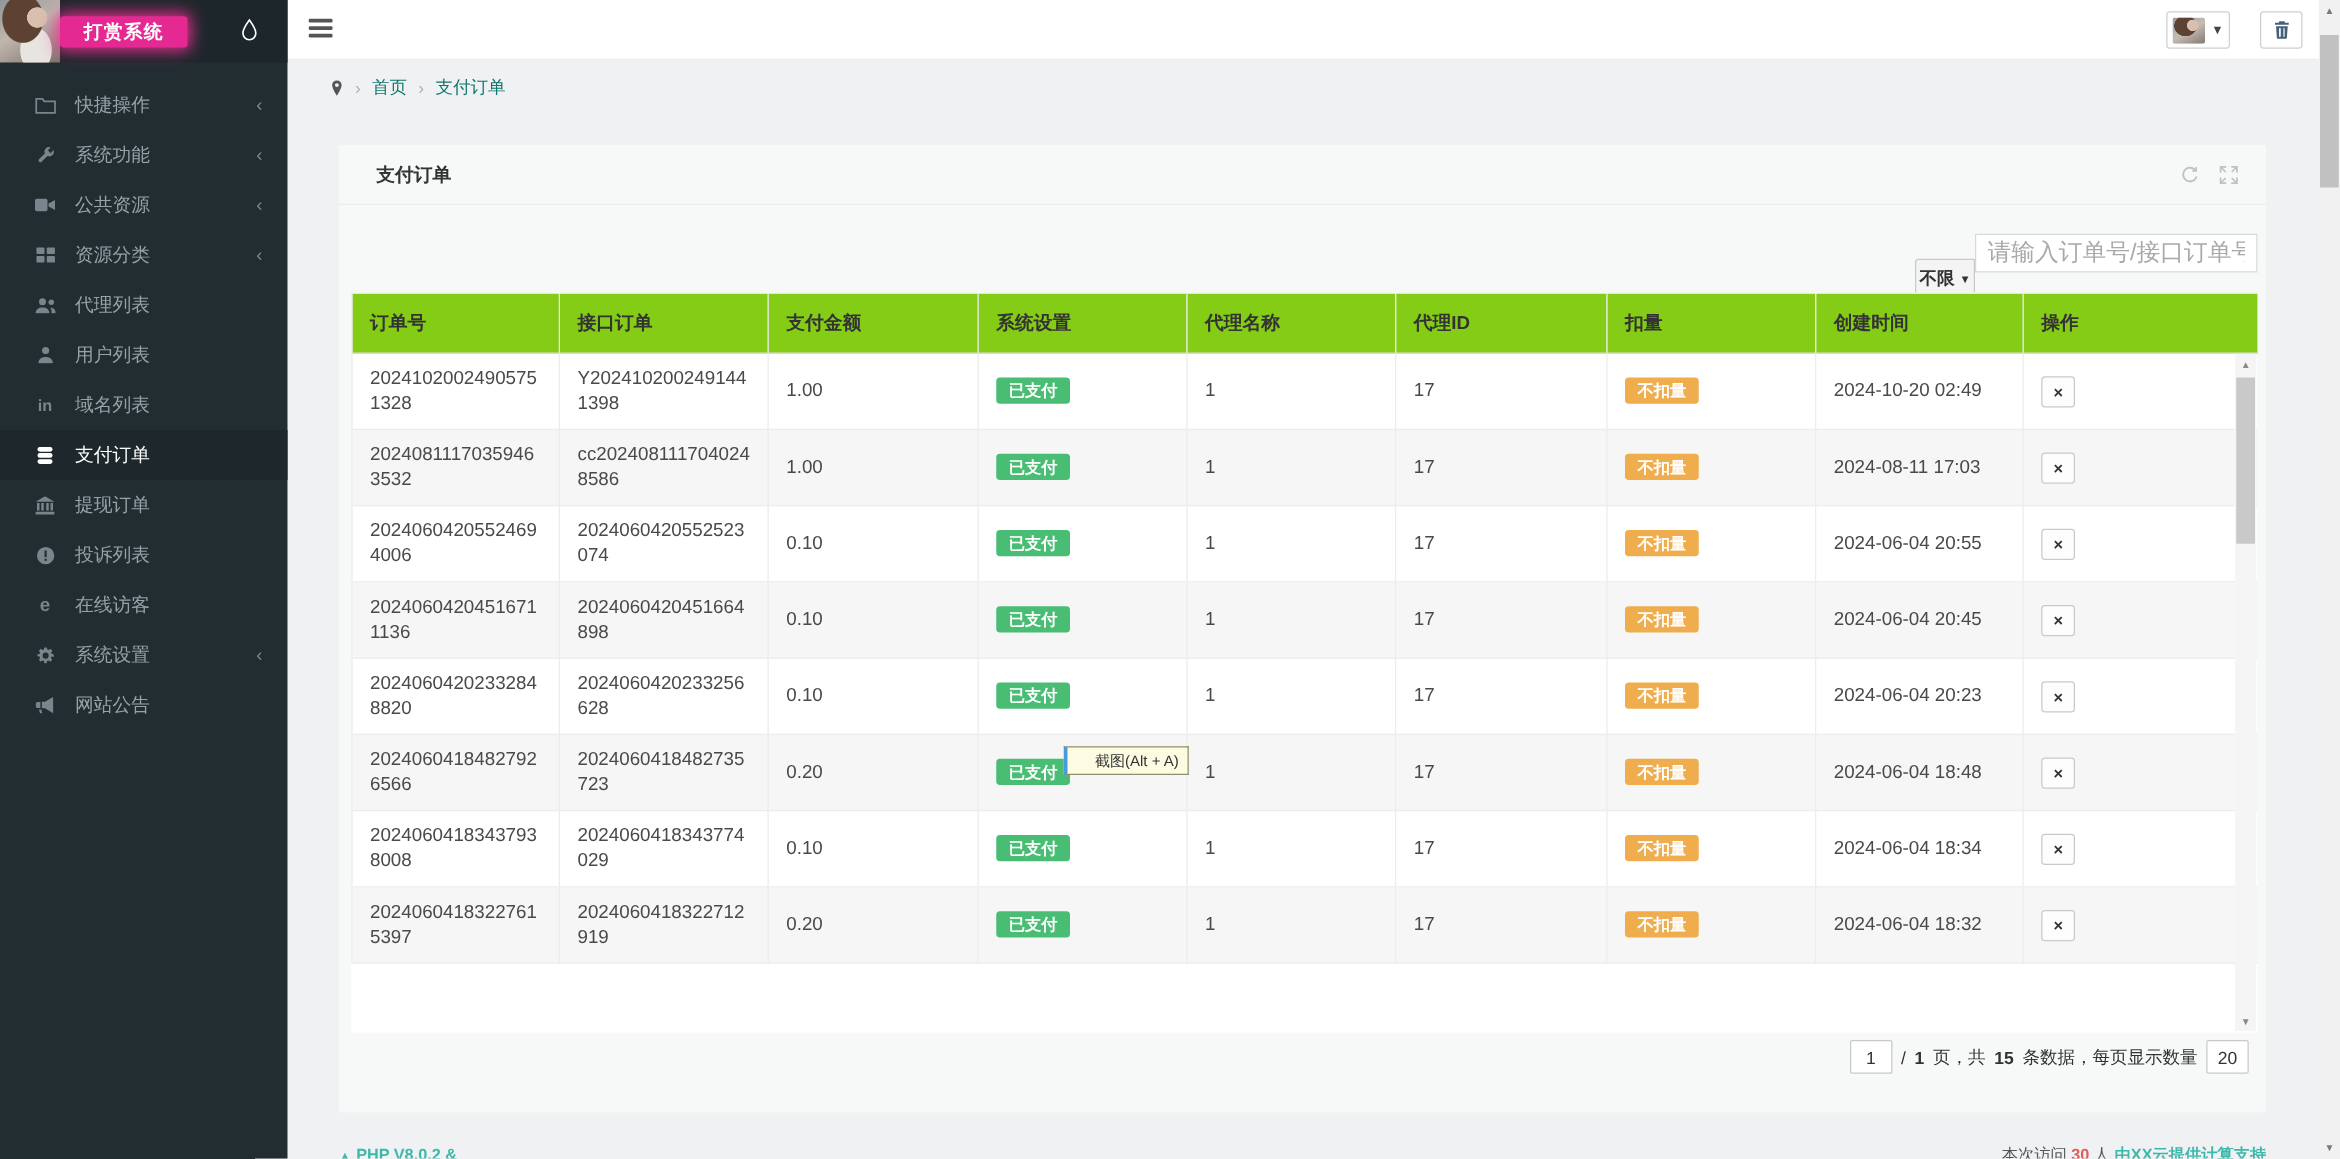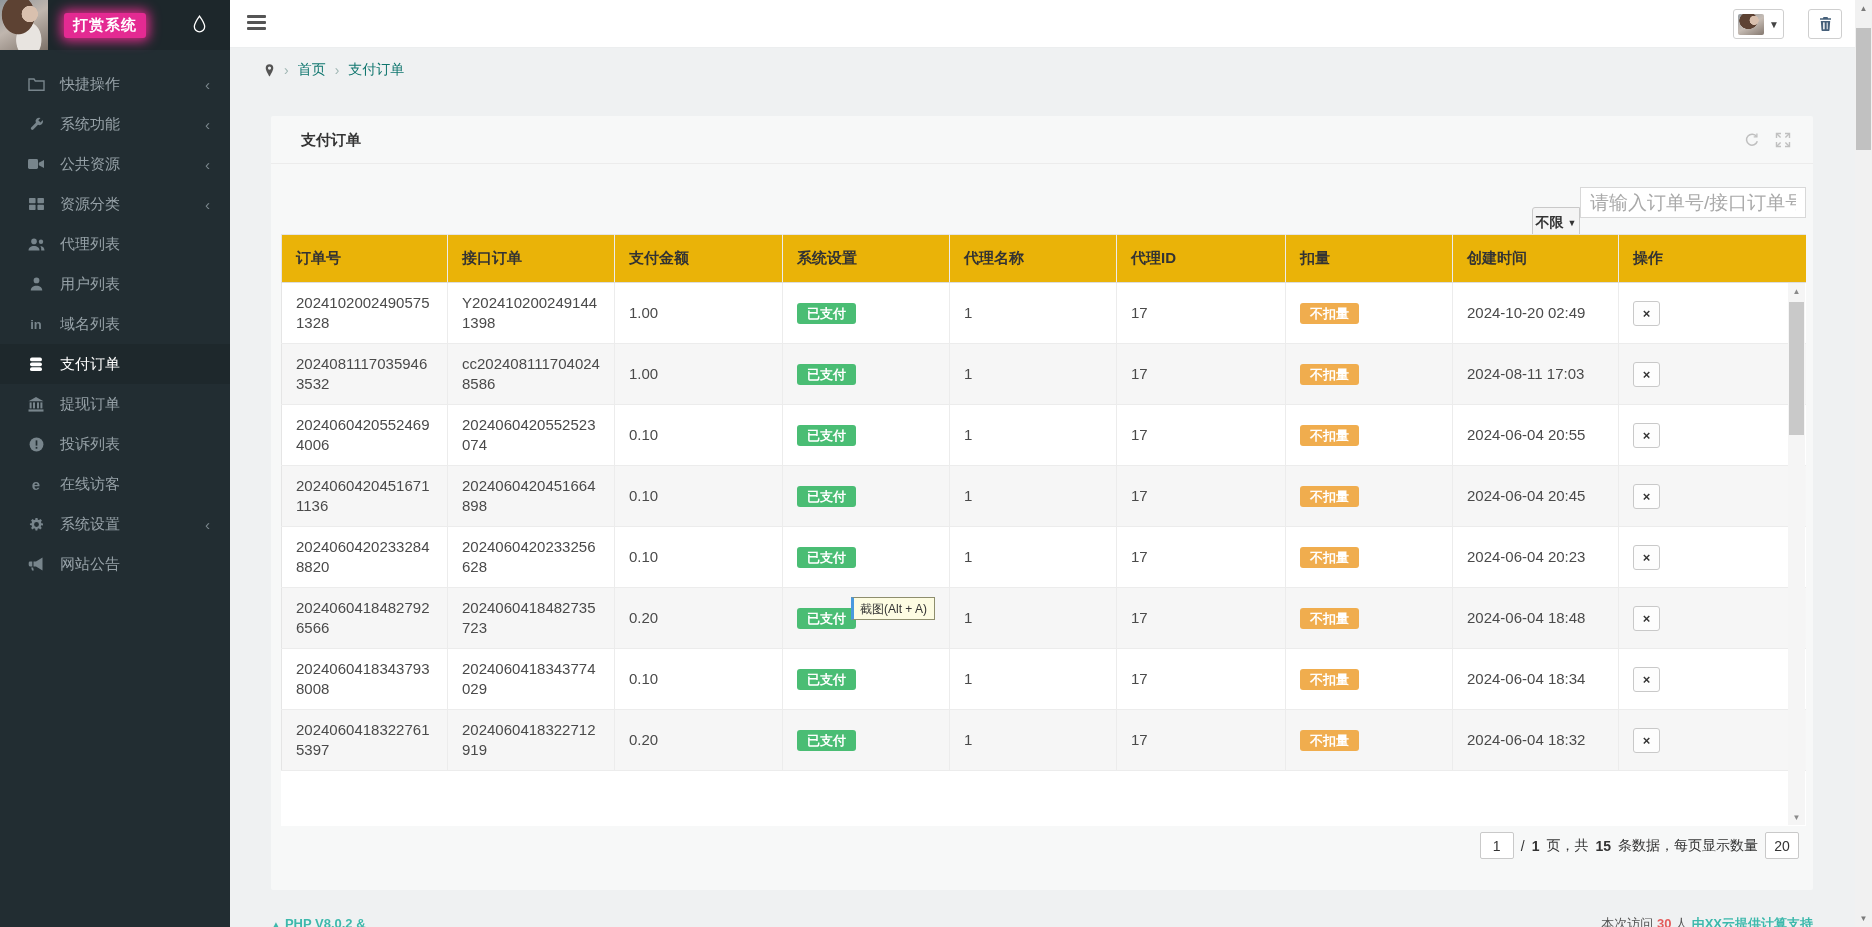--- a/index.html
+++ b/index.html
@@ -8,21 +8,21 @@
 
   
   .sidebar { position:absolute; left:0; top:0; width:230px; height:927px; background:#222d32; z-index:5; }
   .logo-row { position:relative; height:50px; background:#1d272b; display:flex; align-items:center; }
   .brand-avatar { width:48px; height:50px; flex:0 0 48px;
     background:
       radial-gradient(circle at 62% 28%, #d9c0ae 0 17%, transparent 18%),
       radial-gradient(ellipse at 38% 30%, #5d4233 0 38%, transparent 40%),
       radial-gradient(ellipse at 60% 80%, #e8e4e0 0 30%, transparent 32%),
       linear-gradient(150deg,#8f969b 0%,#c0b6ae 45%,#7d7269 100%); }
-  .brand-title { margin-left:16px; padding:3px 9px; background:#e42a92; border-radius:3px; color:#fff; font-weight:bold; font-size:15px; letter-spacing:1px; box-shadow:0 0 12px 3px rgba(255,45,155,.85); }
+  .brand-title { margin-left:0; padding:3px 19px; background:#e42a92; border-radius:3px; color:#fff; font-weight:bold; font-size:15px; letter-spacing:1px; box-shadow:0 0 12px 3px rgba(255,45,155,.85); }
   .droplet { position:absolute; left:192px; top:14px; }
   .side-nav { padding-top:14px; }
   .side-item { position:relative; height:40px; display:flex; align-items:center; padding-left:27px; color:#97a2a8; cursor:pointer; }
   .side-item.active { color:#ffffff; background:#1e282c; }
   .side-icon { width:18px; height:16px; display:inline-flex; align-items:center; justify-content:center; color:#78858c; font-size:13px; font-weight:bold; }
   .side-item.active .side-icon { color:#ffffff; }
   .side-label { margin-left:15px; font-size:15px; }
   .side-chevron { position:absolute; right:20px; font-size:15px; color:#7c888e; display:none; }
   .side-item.has-children .side-chevron { display:block; }
 
@@ -55,37 +55,37 @@
   .toolbar { position:absolute; left:0; top:71px; width:1535px; height:31px; }
   .filter-btn { position:absolute; left:1261px; top:0; width:48px; height:31px; background:#f4f4f4; border:1px solid #c9c9c9; border-radius:3px 0 0 3px; font-size:14px; font-weight:bold; color:#333; display:flex; align-items:center; justify-content:center; gap:4px; cursor:pointer;margin-top:20px; }
   .filter-btn .caret { font-size:9px; }
   .search-input { position:absolute; left:1309px; top:0; width:226px; height:31px; border:1px solid #d8d8d8; background:#fff; padding:0 9px; font-size:19px; color:#333; outline:none; font-family:inherit; }
   .search-input::placeholder { color:#a9a9a9; }
 
   
   .table-wrap { position:absolute; left:10px; top:118px; width:1525px; height:592px; overflow:hidden; background:#fff; }
   table { border-collapse:collapse; table-layout:fixed; width:1525px; border:1px solid #e5e5e5; }
   th, td { text-align:left; padding:0 14px; border-right:1px solid #ececec; font-size:15px; vertical-align:middle; }
-  th { height:48px; color:#333; border-bottom:1px solid #dddddd; font-weight:bold; background:#eab308; }
+  th { height:48px; color:#333; border-bottom:1px solid #dddddd; font-weight:bold; background:#84cc16; }
   td { height:61px; color:#4a4a4a; border-bottom:1px solid #ececec; word-break:break-all; line-height:1.35; background:#fff; }
   tbody tr:nth-child(even) td { background:#f6f6f6; }
   .badge { display:inline-block; padding:4px 10px; border-radius:3px; color:#fff; font-size:13px; font-weight:bold; line-height:1; }
   .badge-paid { background:#4abd74; }
   .badge-deduct { background:#f0ad4e; }
   .x-btn { width:27px; height:25px; border:1px solid #c9c9c9; background:#fdfdfd; border-radius:3px; font-size:13px; font-weight:bold; color:#333; cursor:pointer; line-height:1; }
 
   
   .inner-scroll { position:absolute; right:1px; top:49px; width:17px; height:542px; background:#f5f5f5; z-index:3; }
   .inner-scroll .arrow { position:absolute; left:0; width:17px; height:16px; font-size:8px; color:#8a8a8a; display:flex; align-items:center; justify-content:center; cursor:pointer; }
   .inner-scroll .arrow.up { top:0; }
   .inner-scroll .arrow.down { bottom:0; }
   .inner-scroll .thumb { position:absolute; left:1px; top:19px; width:15px; height:133px; background:#c9c9c9; cursor:pointer; }
 
   
-  .screenshot-tip { position:absolute; left:570px; top:363px; height:23px; background:#fdfce2; border:1px solid #8e8e6d; border-left:3px solid #4a9ade; padding:3px 7px 0 6px; font-size:12px; color:#333; white-space:nowrap; z-index:4; }
+  .screenshot-tip { position:absolute; left:570px; top:363px; height:23px; background:#fdfce2; border:1px solid #8e8e6d; border-left:3px solid #4a9ade; padding:3px 7px 0 22px; font-size:12px; color:#333; white-space:nowrap; z-index:4; }
 
   
   .pagination { position:absolute; right:14px; top:716px; display:flex; align-items:center; gap:7px; font-size:14px; color:#333; }
   .pagination input { width:34px; height:27px; border:1px solid #c9c9c9; border-radius:2px; text-align:center; font-size:14px; color:#333; background:#fff; outline:none; font-family:inherit; }
   .pagination b { font-weight:bold; }
 
   
   .footer { position:absolute; left:41px; top:868px; width:1542px; height:11px; overflow:hidden; font-size:13px; line-height:16px; }
   .footer .f-left { float:left; color:#3db9ac; font-weight:bold; }
   .footer .f-left .up { font-size:10px; margin-right:4px; }

